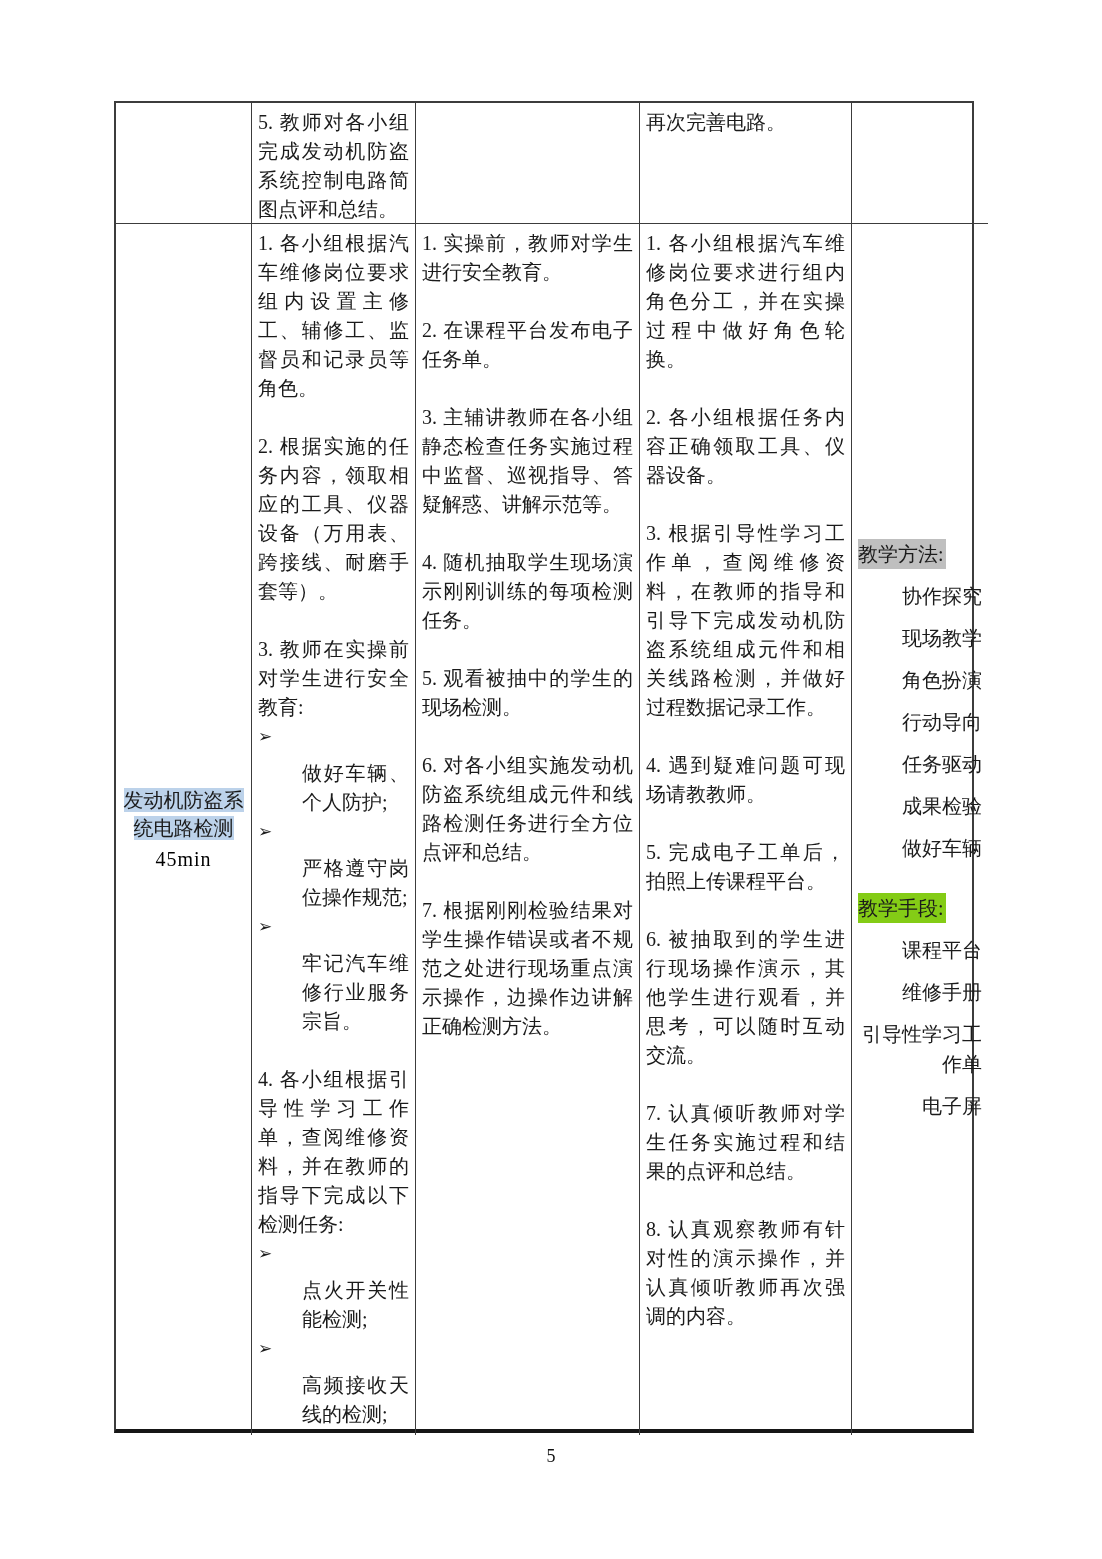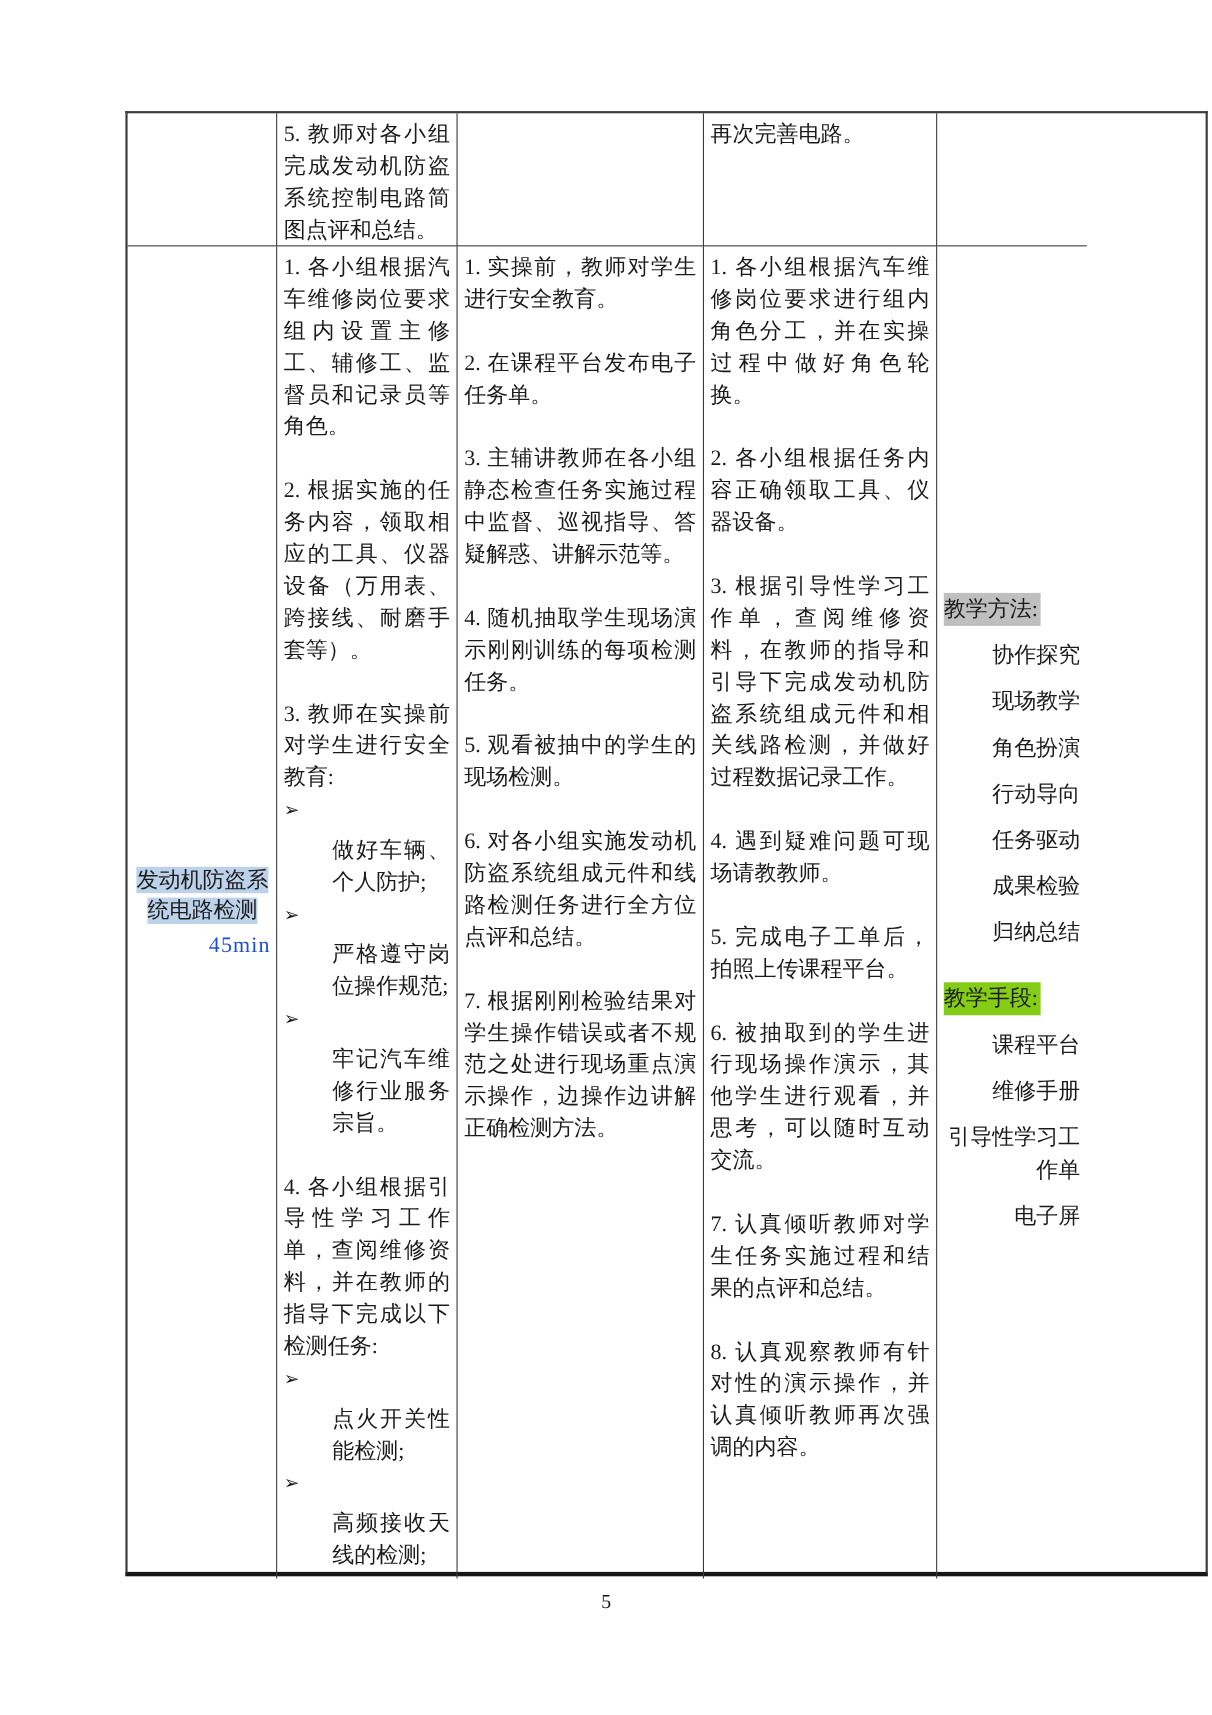--- a/index.html
+++ b/index.html
@@ -5,21 +5,21 @@
   html,body{margin:0;padding:0;background:#ffffff;}
   body{
     width:1102px;height:1559px;position:relative;
     font-family:"Liberation Serif","DejaVu Serif",serif;
     color:#1b1b1b;
     -webkit-font-smoothing:antialiased;
   }
   .sheet{position:absolute;inset:0;background:#ffffff;}
 
   .doc-table{
-    position:absolute;left:114px;top:101px;width:984px;height:1332px;
+    position:absolute;left:114px;top:101px;width:860px;height:1332px;
     display:grid;
     grid-template-columns:136px 164px 224px 212px 136px;
     grid-template-rows:121px 1211px;
     box-sizing:border-box;
     border-top:2px solid #3c3c3c;
     border-left:2px solid #3c3c3c;
     border-right:2px solid #3c3c3c;
     border-bottom:4px solid #161616;
   }
   .cell{
@@ -38,21 +38,21 @@
 
   .para{margin:0 0 29px 0;}
   .para.tight{margin-bottom:0;}
   .spacer{height:29px;}
 
   .li{display:flex;margin:0;}
   .li .marker{flex:0 0 44px;font-size:17px;}
   .li .litext{flex:1;text-align:justify;text-justify:inter-character;margin-top:37px;}
 
   .stage-cell{
-    display:flex;flex-direction:column;align-items:flex-end;justify-content:center;
+    display:flex;flex-direction:column;align-items:center;justify-content:center;
     text-align:center;padding:0 5px;
   }
   .stage-title{max-width:124px;line-height:28px;text-align:center;}
   .stage-title .hl{padding:1px 0;}
   .stage-duration{margin-top:3px;font-size:20px;letter-spacing:1px;}
 
   .methods-cell{
     display:flex;flex-direction:column;justify-content:center;
     text-align:right;line-height:30px;padding:5px 6px;
   }
@@ -79,21 +79,21 @@
     <div class="cell"></div>
     <div class="cell">
       <p class="para tight">再次完善电路。</p>
     </div>
     <div class="cell last-col"></div>
 
     <div class="cell last-row stage-cell">
       <div class="stage-title">
         <span class="hl" style="background: rgb(188, 210, 234);">发动机防盗系统电路检测</span>
       </div>
-      <div class="stage-duration" style="color: #1d4ed8;">45min</div>
+      <div class="stage-duration" style="color: #000000;">45min</div>
     </div>
 
     <div class="cell last-row">
       <p class="para">1. 各小组根据汽车维修岗位要求组内设置主修工、辅修工、监督员和记录员等角色。</p>
       <p class="para">2. 根据实施的任务内容，领取相应的工具、仪器设备（万用表、跨接线、耐磨手套等）。</p>
       <p class="para tight">3. 教师在实操前对学生进行安全教育:</p>
       <div class="li">
         <span class="marker">➢</span>
         <span class="litext">做好车辆、个人防护;</span>
       </div>
@@ -150,21 +150,21 @@
     </div>
 
     <div class="cell last-col last-row methods-cell">
       <span class="chip" style="background: rgb(191, 191, 191);">教学方法:</span>
       <span class="list-line">协作探究</span>
       <span class="list-line">现场教学</span>
       <span class="list-line">角色扮演</span>
       <span class="list-line">行动导向</span>
       <span class="list-line">任务驱动</span>
       <span class="list-line">成果检验</span>
-      <span class="list-line">归纳总结</span>
+      <span class="list-line">做好车辆</span>
       <span class="block-gap"></span>
       <span class="chip" style="background: #84cc16;">教学手段:</span>
       <span class="list-line">课程平台</span>
       <span class="list-line">维修手册</span>
       <span class="list-line">引导性学习工作单</span>
       <span class="list-line">电子屏</span>
     </div>
 
   </div>
 

